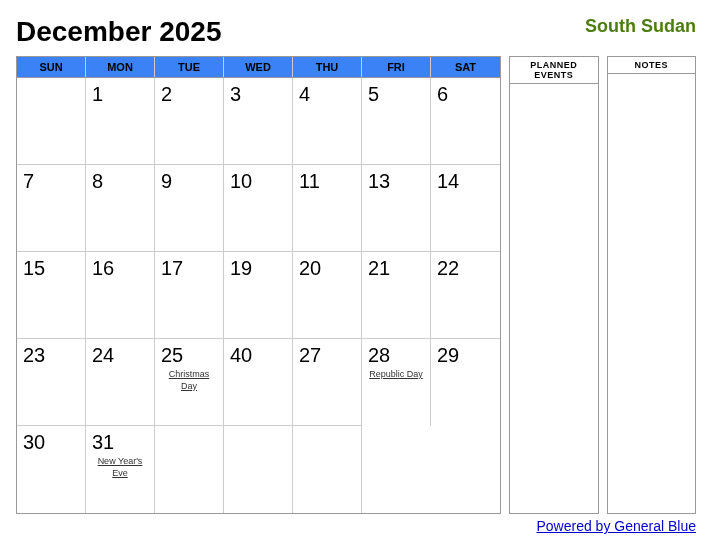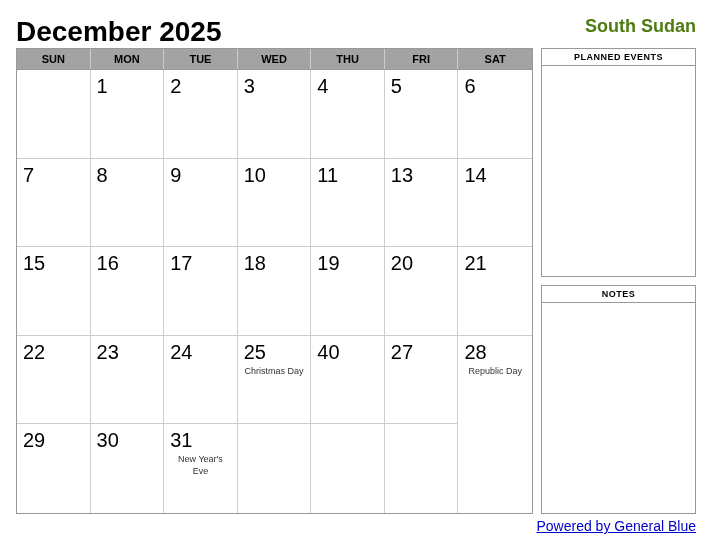--- a/index.html
+++ b/index.html
@@ -17,21 +17,21 @@
       height: 550px;
       background: #fff;
       padding: 16px;
       display: flex;
       flex-direction: column;
     }
     .header {
       display: flex;
       justify-content: space-between;
       align-items: flex-start;
-      margin-bottom: 0;
+      margin-bottom: 8px;
     }
     .title {
       font-size: 28px;
       font-weight: bold;
       color: #000;
     }
     .country {
       font-size: 18px;
       font-weight: bold;
       color: #4d7c0f;
@@ -44,21 +44,21 @@
     }
     .calendar {
       flex: 1;
       border: 1px solid #999;
       display: flex;
       flex-direction: column;
     }
     .calendar-header {
       display: grid;
       grid-template-columns: repeat(7, 1fr);
-      background: #a3a3a3;
+      background: #3b82f6;
       border-bottom: 1px solid #999;
     }
     .day-header {
       text-align: center;
       font-size: 11px;
       font-weight: bold;
       padding: 4px 2px;
       border-right: 1px solid #ccc;
       color: #000;
     }
@@ -83,25 +83,26 @@
       font-weight: normal;
       color: #000;
       line-height: 1.2;
     }
     .day-event {
       font-size: 9px;
       color: #333;
       margin-top: 2px;
       line-height: 1.3;
       text-align: center;
+      text-decoration: underline;
     }
     .sidebar {
-      width: 155px;
-      display: flex;
-      flex-direction: column;
+      width: 187px;
+      display: flex;
+      flex-direction: row;
       gap: 8px;
     }
     .sidebar-box {
       border: 1px solid #999;
       flex: 1;
       display: flex;
       flex-direction: column;
     }
     .sidebar-box-title {
       text-align: center;
@@ -191,23 +192,20 @@
           <div class="day-cell">
             <div class="day-num">15</div>
           </div>
           <div class="day-cell">
             <div class="day-num">16</div>
           </div>
           <div class="day-cell">
             <div class="day-num">17</div>
           </div>
           <div class="day-cell">
-            <div class="day-num">18</div>
-          </div>
-          <div class="day-cell">
             <div class="day-num">19</div>
           </div>
           <div class="day-cell">
             <div class="day-num">20</div>
           </div>
           <div class="day-cell">
             <div class="day-num">21</div>
           </div>
           <div class="day-cell">
             <div class="day-num">22</div>

